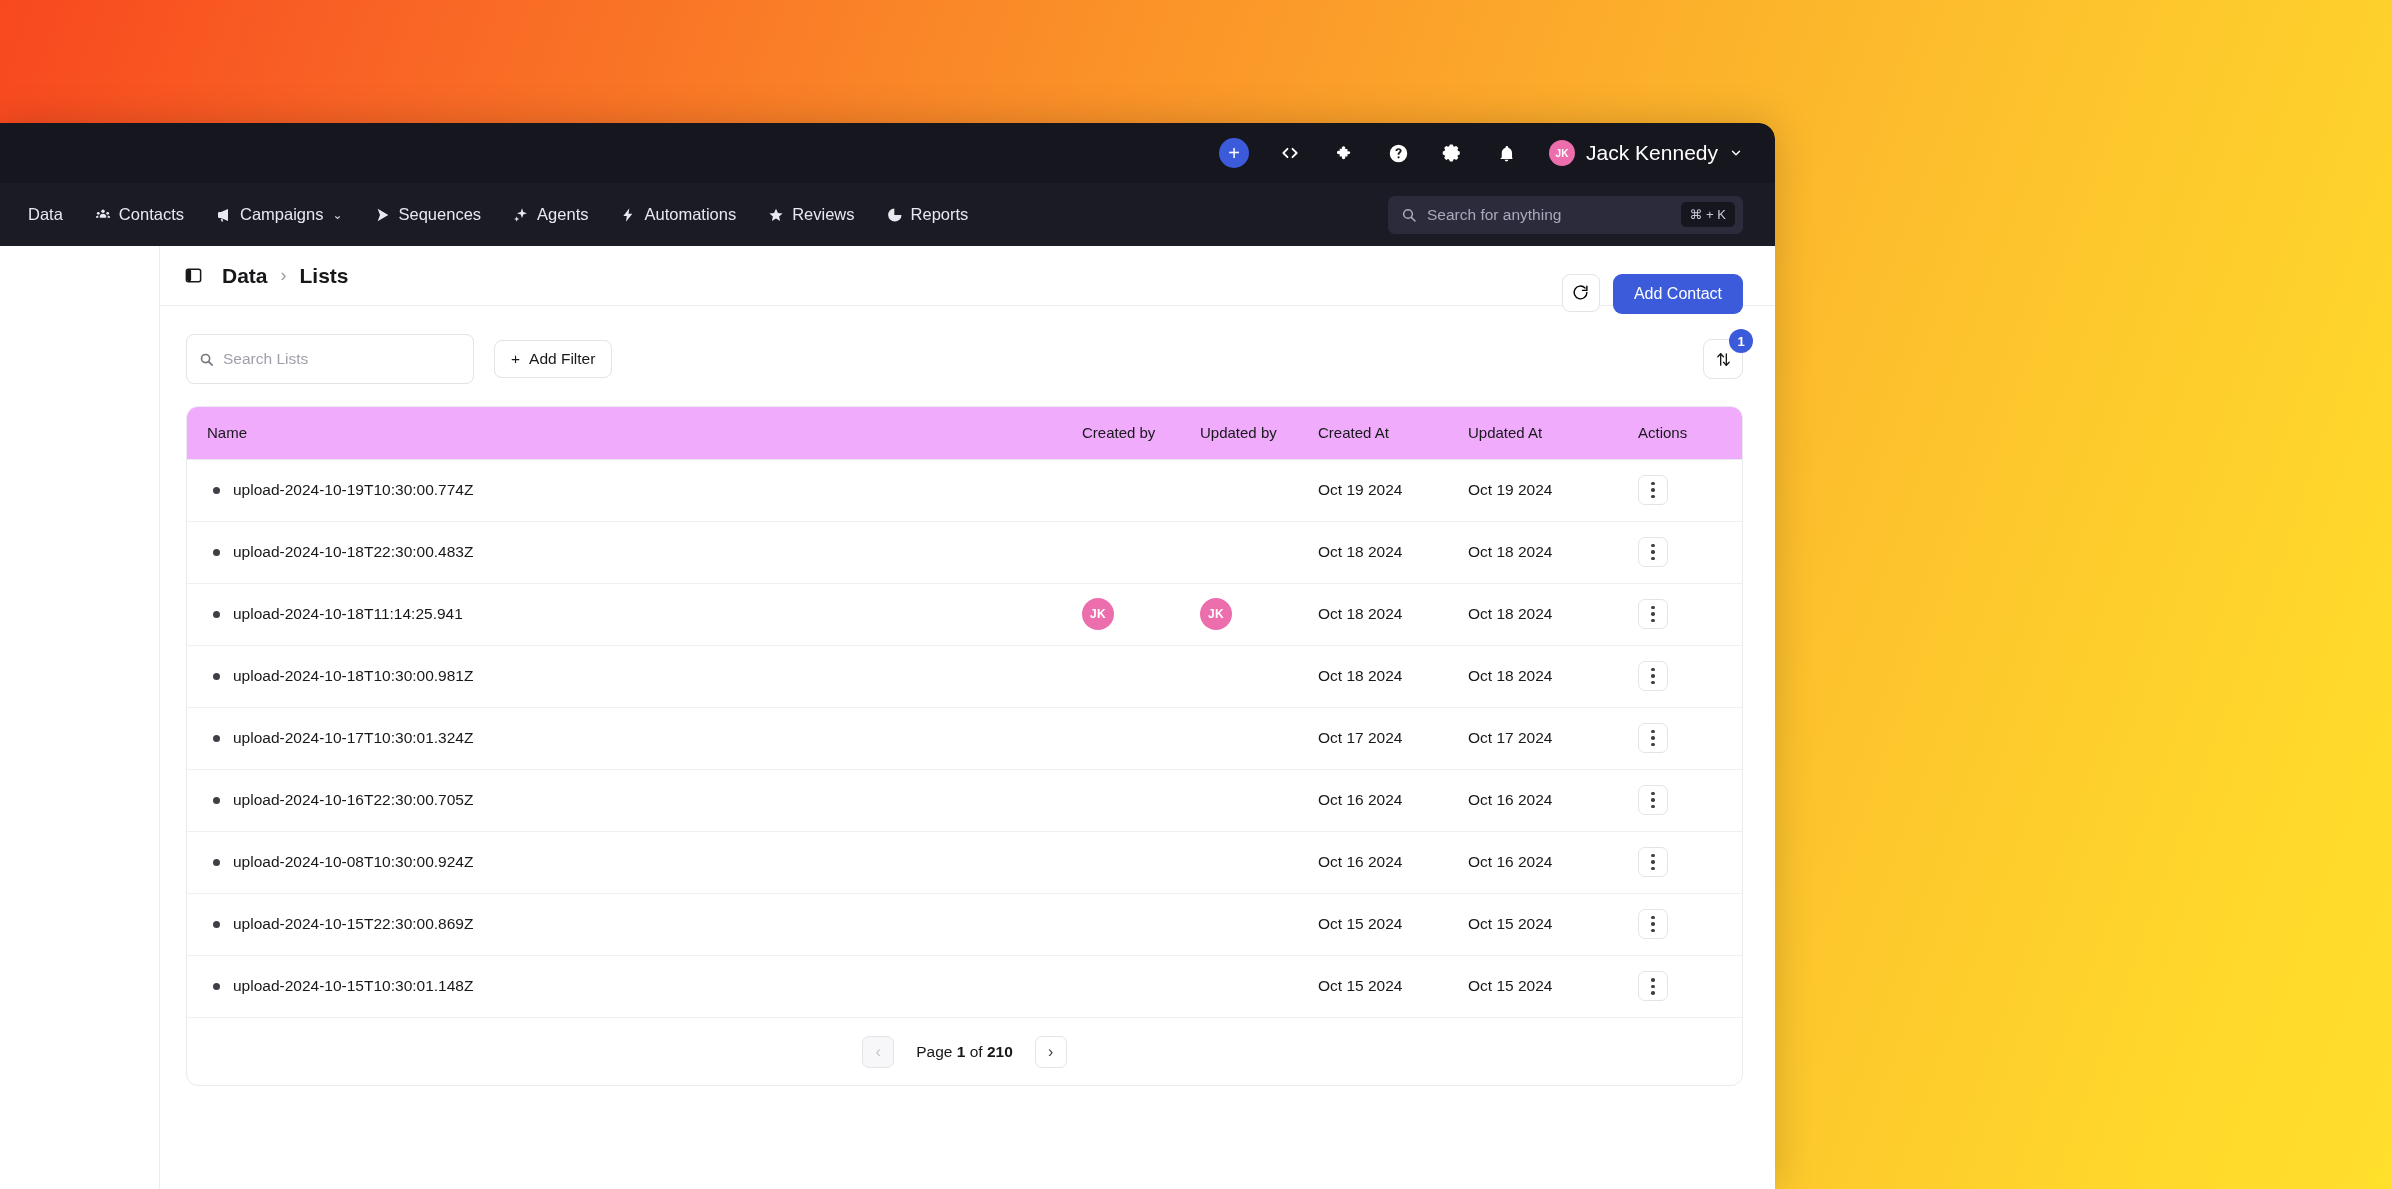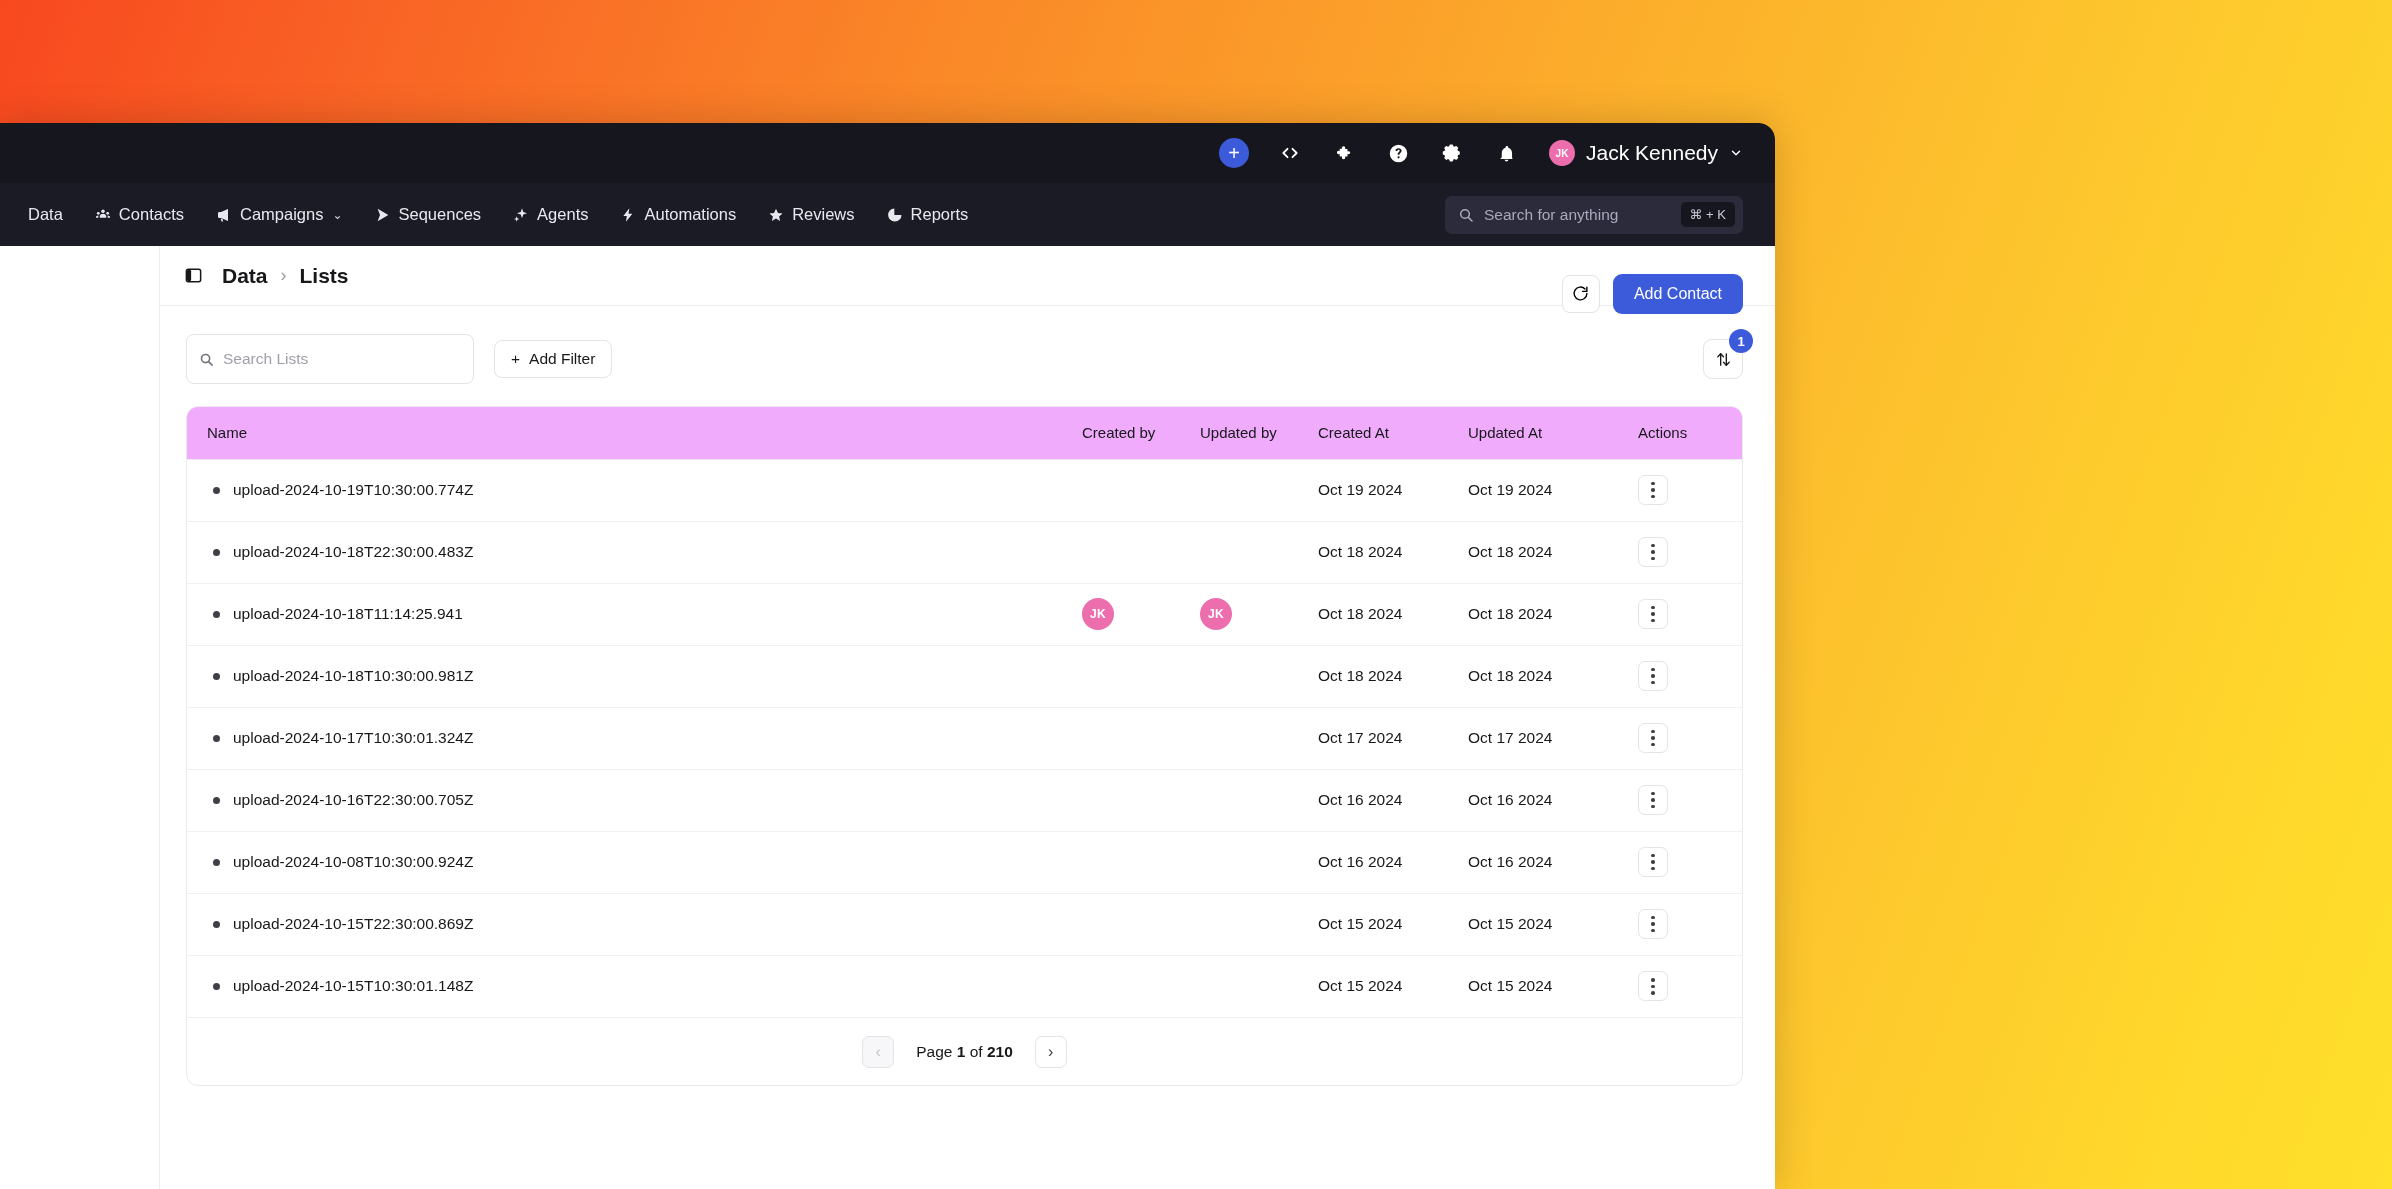--- a/index.html
+++ b/index.html
@@ -74,21 +74,21 @@
   }
   .nav-item {
     display:flex; align-items:center; gap:8px;
     color:#e8e8ef; font-size:16.5px; padding:0 16px; cursor:pointer; white-space:nowrap;
   }
   .nav-item .nav-ico { display:flex; align-items:center; color:#e8e8ef; }
   .nav-item .nav-chev { font-size:12px; opacity:.9; margin-left:1px; }
 
   .topsearch {
     position:absolute; right:32px; top:50%; transform:translateY(-50%);
-    width:298px; height:38px; background:#2b2b3b; border-radius:7px;
+    width:355px; height:38px; background:#2b2b3b; border-radius:7px;
     display:flex; align-items:center; padding:0 8px 0 13px; cursor:text;
   }
   .topsearch .s-ico { color:#a9a9be; display:flex; align-items:center; margin-right:10px; }
   .topsearch .s-ph { color:#a9a9be; font-size:15.5px; flex:1; }
   .kbd {
     background:#16161e; color:#c9c9da; font-size:13px;
     border-radius:5px; padding:5px 9px; white-space:nowrap;
   }
 
   
@@ -100,21 +100,21 @@
     height:60px; display:flex; align-items:center; padding:0 32px 0 22px;
     border-bottom:1px solid #ededf0; gap:18px;
   }
   .panel-toggle {
     width:22px; height:22px; display:flex; align-items:center; justify-content:center;
     cursor:pointer; color:#18181b;
   }
   .breadcrumb { display:flex; align-items:center; gap:13px; font-size:21px; font-weight:bold; color:#18181b; }
   .bc-sep { color:#9a9aa5; font-weight:normal; font-size:18px; }
   .bc-crumb { cursor:pointer; }
-  .header-right { margin-left:auto; display:flex; align-items:center; gap:13px;margin-top:36px; }
+  .header-right { margin-left:auto; display:flex; gap:13px;margin-top:36px; }
   .ghost-sq {
     width:38px; height:38px; border:1px solid #e3e3e8; border-radius:8px;
     background:#fff; display:flex; align-items:center; justify-content:center; cursor:pointer;
   }
   .primary-btn {
     background:#3b5bdb; color:#fff; font-size:16px;
     border:none; border-radius:9px; padding:0 21px; height:40px; cursor:pointer;
     font-family:"Liberation Sans", sans-serif;
   }
 

